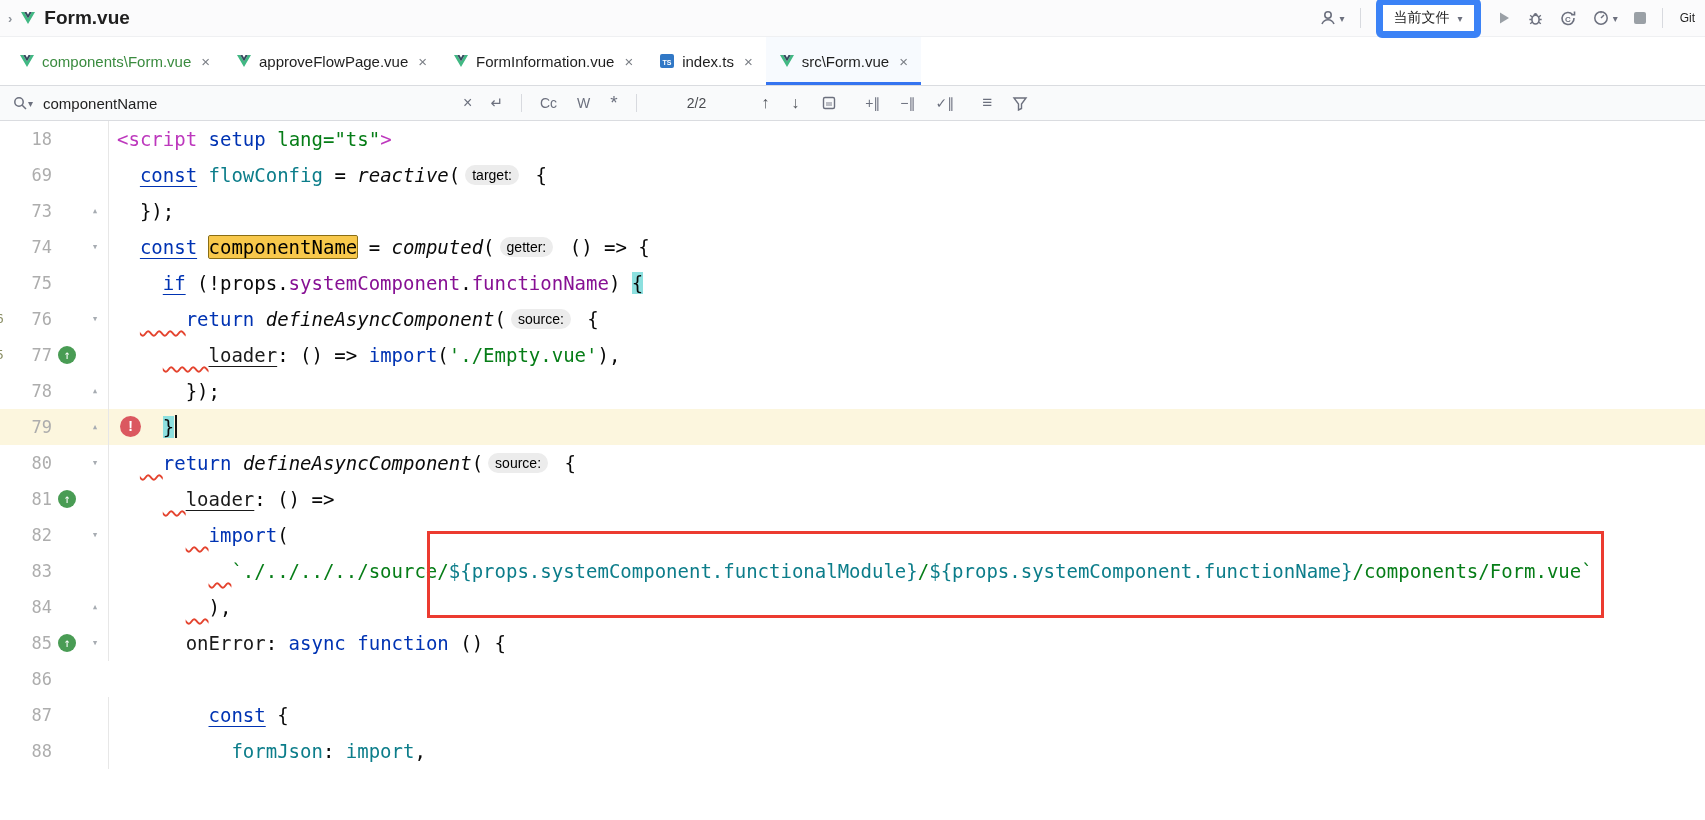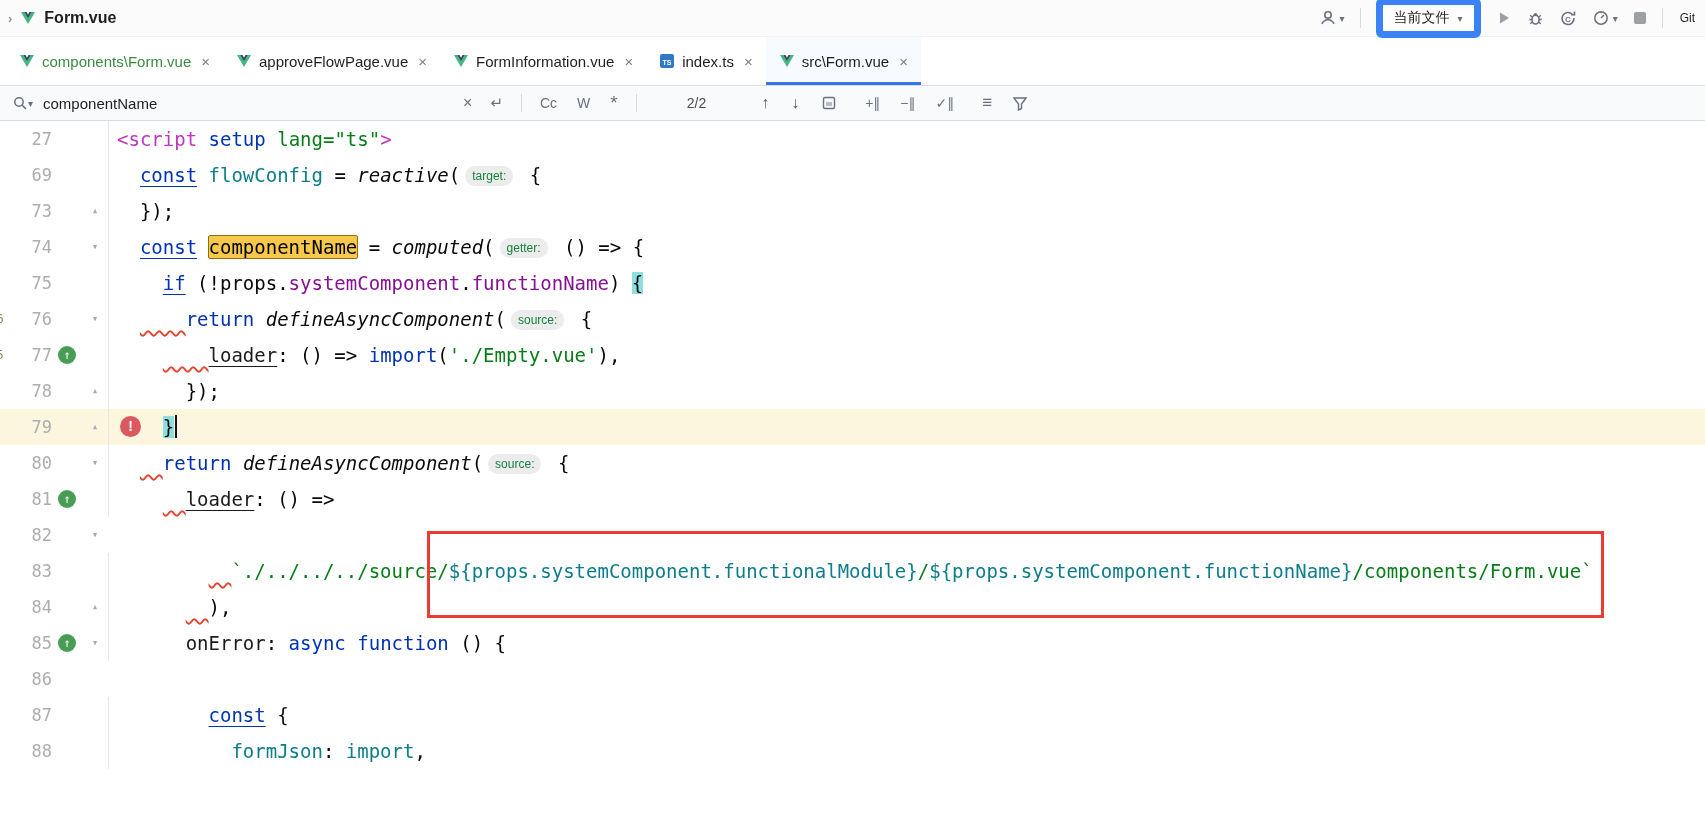--- a/index.html
+++ b/index.html
@@ -4,21 +4,21 @@
 <style>
   * { margin:0; padding:0; box-sizing:border-box; }
   html,body { width:1705px; height:820px; overflow:hidden; background:#fff;
               font-family:"Liberation Sans",sans-serif; }
 
   
   .titlebar { height:37px; display:flex; align-items:center; padding:0 10px 0 8px;
               background:#FBFBFC; border-bottom:1px solid #EFF0F2; }
   .tb-left { display:flex; align-items:center; gap:8px; }
   .tb-crumb { color:#8E939B; font-size:13px; font-weight:bold; }
-  .tb-title { font-weight:bold; font-size:16px; color:#1f1f1f; }
+  .tb-title { font-weight:bold; font-size:19px; color:#1f1f1f; }
   .tb-right { margin-left:auto; display:flex; align-items:center; gap:15px; }
   .tb-divider { width:1px; height:20px; background:#D8DADF; }
   .icon-btn { display:flex; align-items:center; gap:3px; cursor:default; }
   .chev { font-size:10px; color:#6C707E; }
   .combo { display:flex; align-items:center; gap:8px; border:7px solid #3b82f6;
            border-radius:6px; padding:4px 11px; font-size:14px; color:#1f1f1f; background:#fff; }
   .git-label { font-size:12px; color:#1f1f1f; padding-left:2px; }
 
   
   .tabbar { height:49px; display:flex; align-items:stretch; padding-left:6px;
@@ -65,22 +65,22 @@
   .kw-u   { color:#0033B3; text-decoration:underline; text-underline-offset:4px; text-decoration-thickness:1px; }
   .str    { color:#067D17; }
   .tag    { color:#BD38BD; }
   .fn     { font-style:italic; color:#0b0b0b; }
   .teal   { color:#0C7D8A; }
   .interp { color:#0C7D8A; }
   .field  { color:#871094; }
   .prop   { color:#1a1a1a; }
   .prop-u { color:#1a1a1a; text-decoration:underline; text-underline-offset:4px; text-decoration-thickness:1px; }
   .plain  { color:#080808; }
-  .inlay  { display:inline-block; font-family:"Liberation Sans",sans-serif; font-size:12px; line-height:20px;
-            color:#15803d; background:#ECECEC; border-radius:10px; padding:0 7px; margin:0 5px; vertical-align:2px; }
+  .inlay  { display:inline-block; font-family:"Liberation Sans",sans-serif; font-size:14px; line-height:20px;
+            color:#000000; background:#ECECEC; border-radius:10px; padding:0 7px; margin:0 5px; vertical-align:2px; }
   .search { background:#F8C84B; outline:1.5px solid #8A6E14; border-radius:1px; color:#000; }
   .brace  { background:#8CE0DF; }
   .wavy   { text-decoration:#E4432E wavy underline; text-decoration-thickness:1.5px;
             text-underline-offset:4px; text-decoration-skip-ink:none; }
   .cursor { display:inline-block; width:2px; height:23px; background:#141414;
             vertical-align:-4px; margin-left:1px; }
 </style>
 </head>
 <body>
 
@@ -239,21 +239,21 @@
           <path d="M2 3h12L9.5 9v4.5l-3 1.5V9z" fill="none" stroke="#6C707E" stroke-width="1.4"></path>
         </svg>
     </span>
   </span>
 </div>
 
 <div class="editor">
   <div>
       <div class="row">
         <span class="edge"></span>
-        <span class="lnum">27</span>
+        <span class="lnum">18</span>
         <span class="gicon"></span>
         <span class="fold"></span>
         <span class="code"><span class="tag">&lt;script</span><span class="plain"> </span><span class="kw">setup</span><span class="plain"> </span><span class="str">lang="ts"</span><span class="tag">&gt;</span></span>
       </div>
       <div class="row">
         <span class="edge"></span>
         <span class="lnum">69</span>
         <span class="gicon"></span>
         <span class="fold"></span>
         <span class="code"><span class="plain">  </span><span class="kw-u">const</span><span class="plain"> </span><span class="teal">flowConfig</span><span class="plain"> = </span><span class="fn">reactive</span><span class="plain">(</span><span class="inlay">target:</span><span class="plain"> {</span></span>
@@ -324,20 +324,21 @@
           <span class="impl">↑</span>
         </span>
         <span class="fold"></span>
         <span class="code"><span class="plain">    </span><span class="wavy">&nbsp;&nbsp;</span><span class="prop-u">loader</span><span class="plain">: () =&gt;</span></span>
       </div>
       <div class="row">
         <span class="edge"></span>
         <span class="lnum">82</span>
         <span class="gicon"></span>
         <span class="fold fold-start"></span>
+        <span class="code"><span class="plain">      </span><span class="wavy">&nbsp;&nbsp;</span><span class="kw">import</span><span class="plain">(</span></span>
       </div>
       <div class="row">
         <span class="edge"></span>
         <span class="lnum">83</span>
         <span class="gicon"></span>
         <span class="fold"></span>
         <span class="code"><span class="plain">        </span><span class="wavy">&nbsp;&nbsp;</span><span class="str">`./../../../source/</span><span class="interp">${props.systemComponent.functionalModule}</span><span class="str">/</span><span class="interp">${props.systemComponent.functionName}</span><span class="str">/components/Form.vue`</span></span>
       </div>
       <div class="row">
         <span class="edge"></span>

